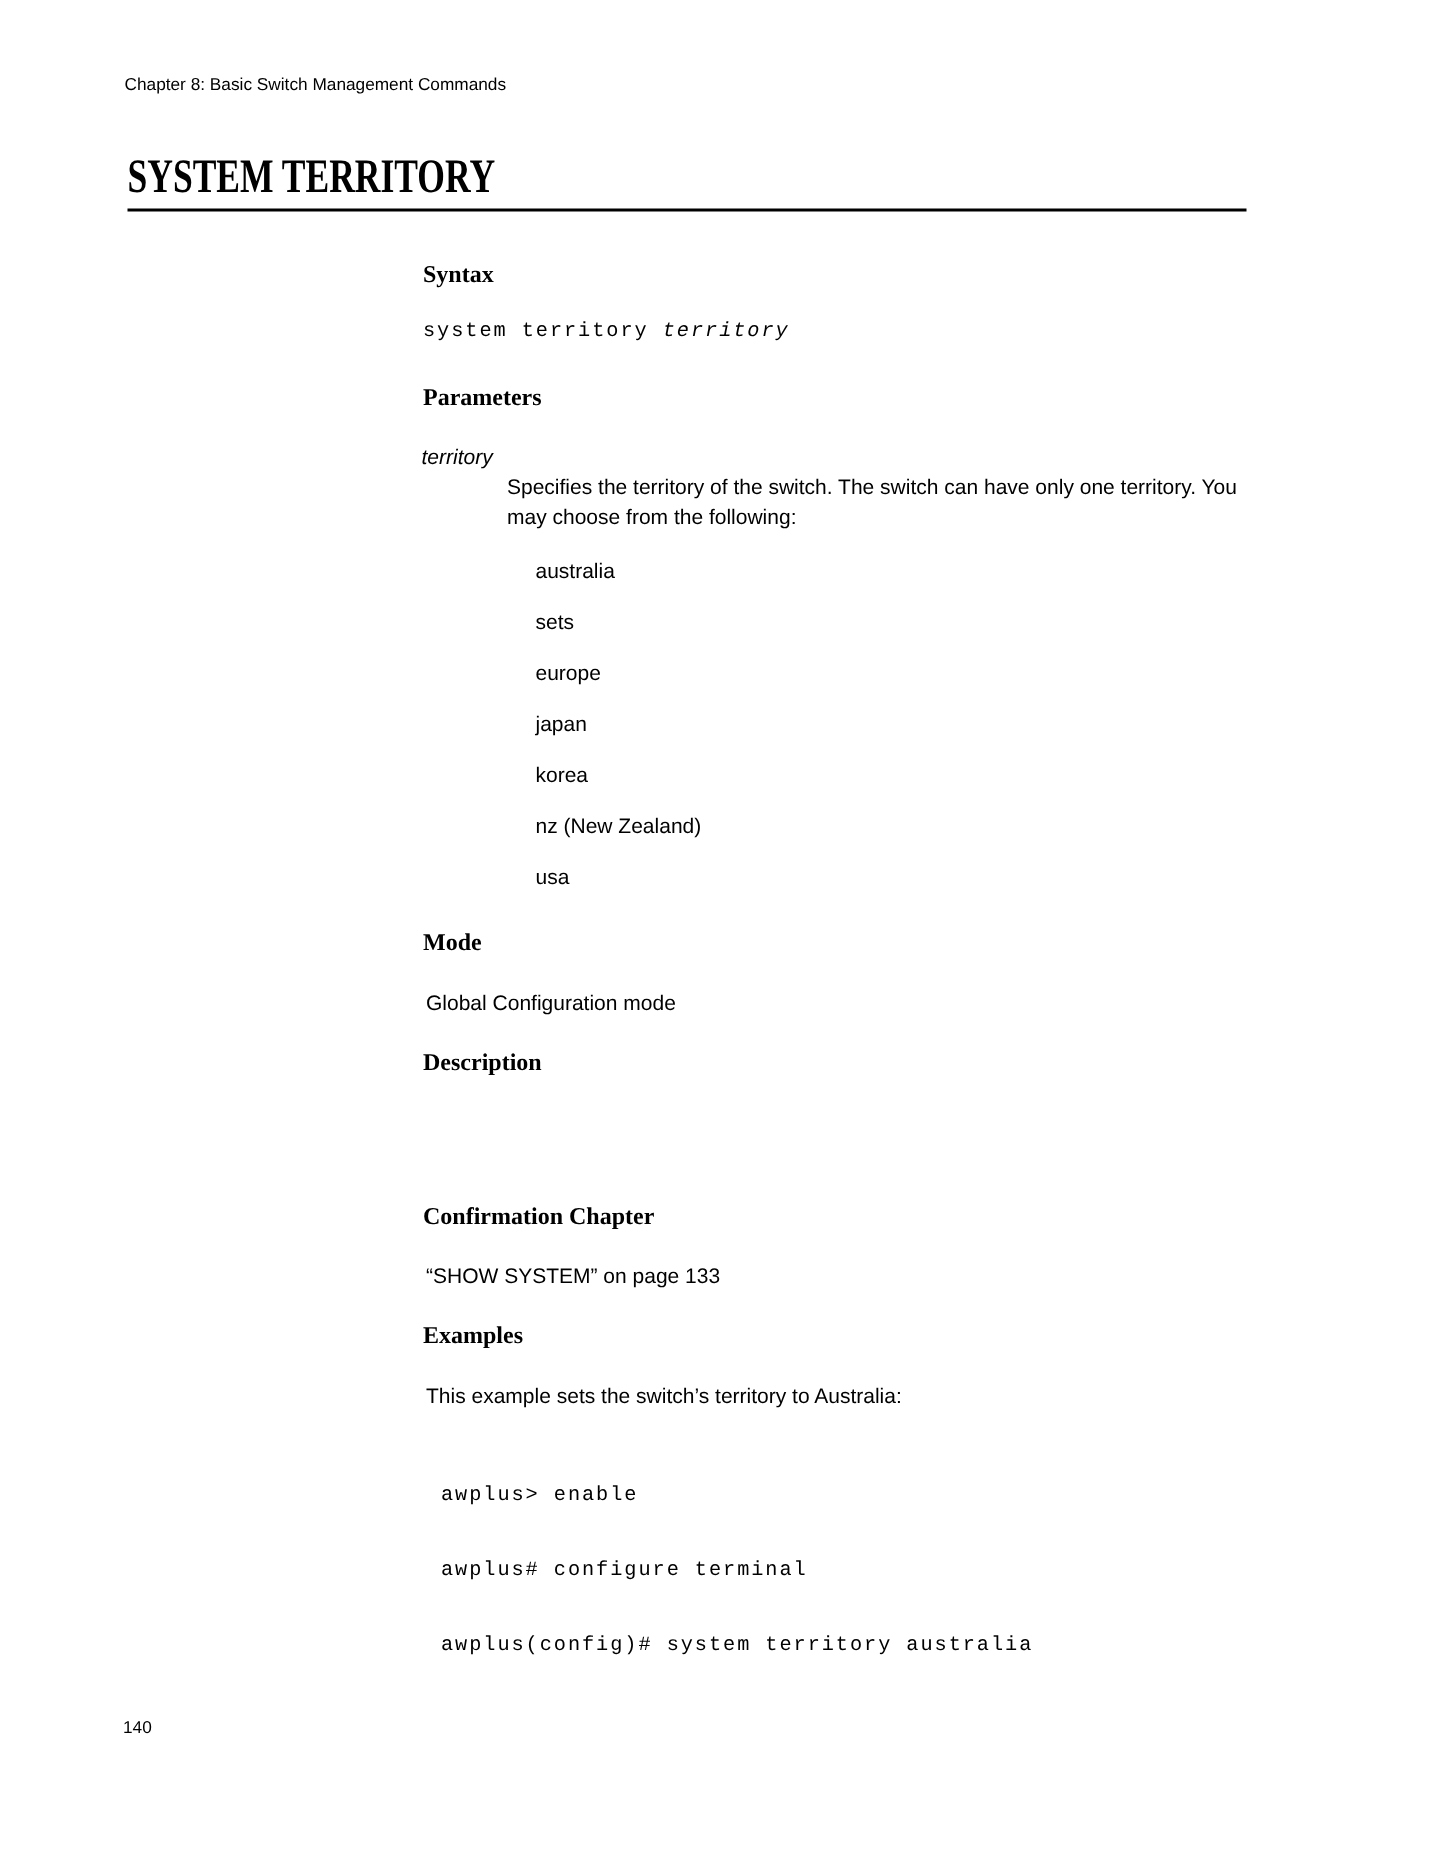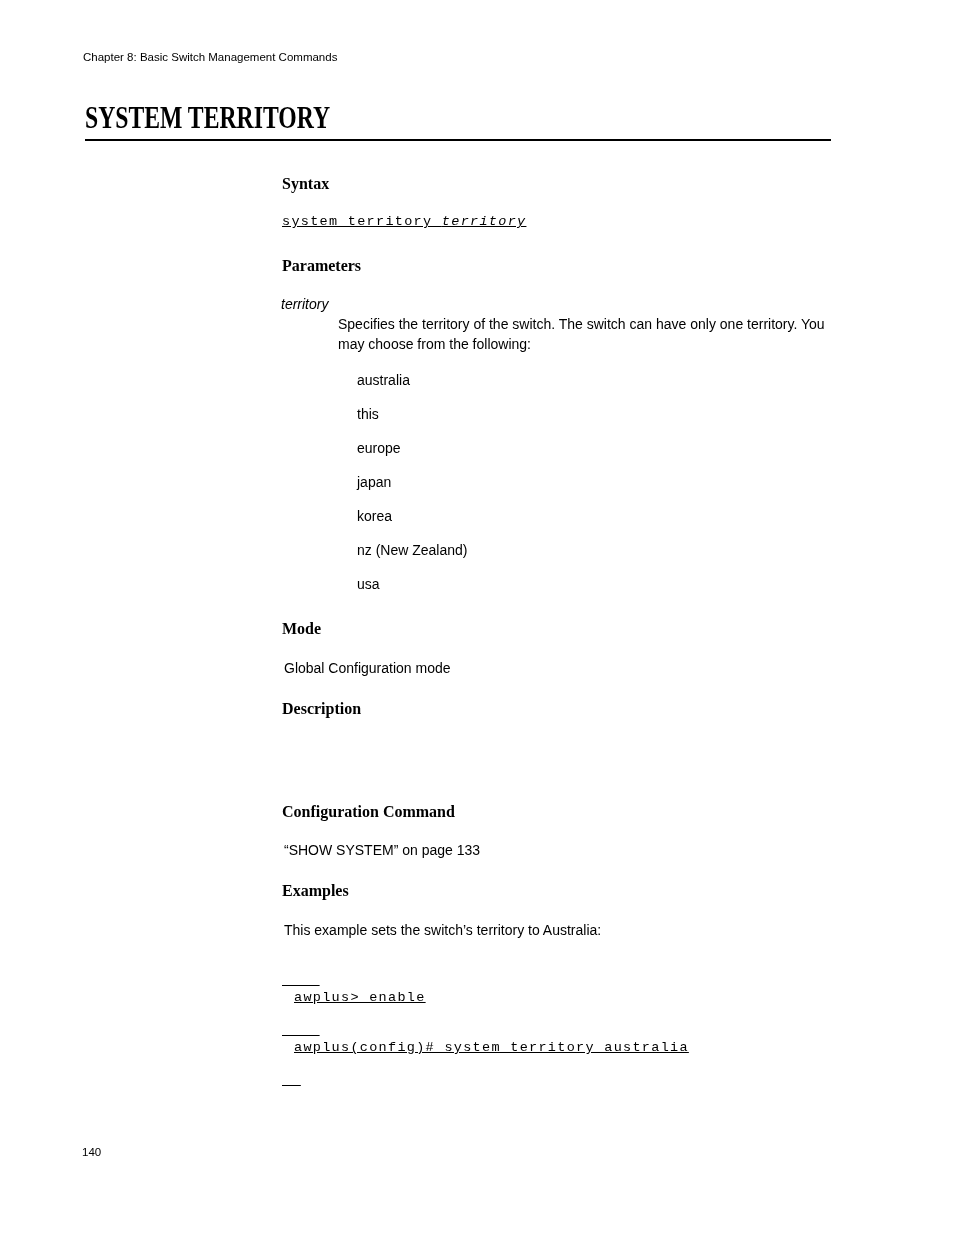--- a/index.html
+++ b/index.html
@@ -66,21 +66,20 @@
     margin: 0;
     font-size: 14px;
     line-height: 20px;
     color: #000;
   }
   .mono {
     font-family: "Liberation Mono", monospace;
     font-size: 13.5px;
     letter-spacing: 1.3px;
     white-space: pre;
-    text-decoration: underline;
   }
   .code-line-syntax {
     position: absolute;
     left: 282px;
     top: 214px;
   }
   .code-line-syntax .arg { font-style: italic; }
   .param-name {
     position: absolute;
     left: 281px;
@@ -141,43 +140,44 @@
   <div class="mono code-line-syntax"><span>system territory </span><span class="arg">territory</span></div>
 
   <h2 class="sec" style="top:256px">Parameters</h2>
 
   <div class="param-name">territory</div>
 
   <p class="body-text param-desc">Specifies the territory of the switch. The switch can have only one territory. You may choose from the following:</p>
 
   <div class="options">
     <div class="option">australia</div>
-    <div class="option">this</div>
+    <div class="option">sets</div>
     <div class="option">europe</div>
     <div class="option">japan</div>
     <div class="option">korea</div>
     <div class="option">nz (New Zealand)</div>
     <div class="option">usa</div>
   </div>
 
   <h2 class="sec" style="top:619px">Mode</h2>
 
   <p class="body-text mode-text">Global Configuration mode</p>
 
   <h2 class="sec" style="top:699px">Description</h2>
 
 
-  <h2 class="sec" style="top:802px">Configuration Command</h2>
+  <h2 class="sec" style="top:802px">Confirmation Chapter</h2>
 
   <p class="body-text confirm-text">“SHOW SYSTEM” on page 133</p>
 
   <h2 class="sec" style="top:881px">Examples</h2>
 
   <p class="body-text intro-text">This example sets the switch’s territory to Australia:</p>
 
   <div class="mono code-block">
     <div class="cl">awplus&gt; enable</div>
+    <div class="cl">awplus# configure terminal</div>
     <div class="cl">awplus(config)# system territory australia</div>
   </div>
 
   <div class="page-number">140</div>
 
 </div>
 
 </body></html>

